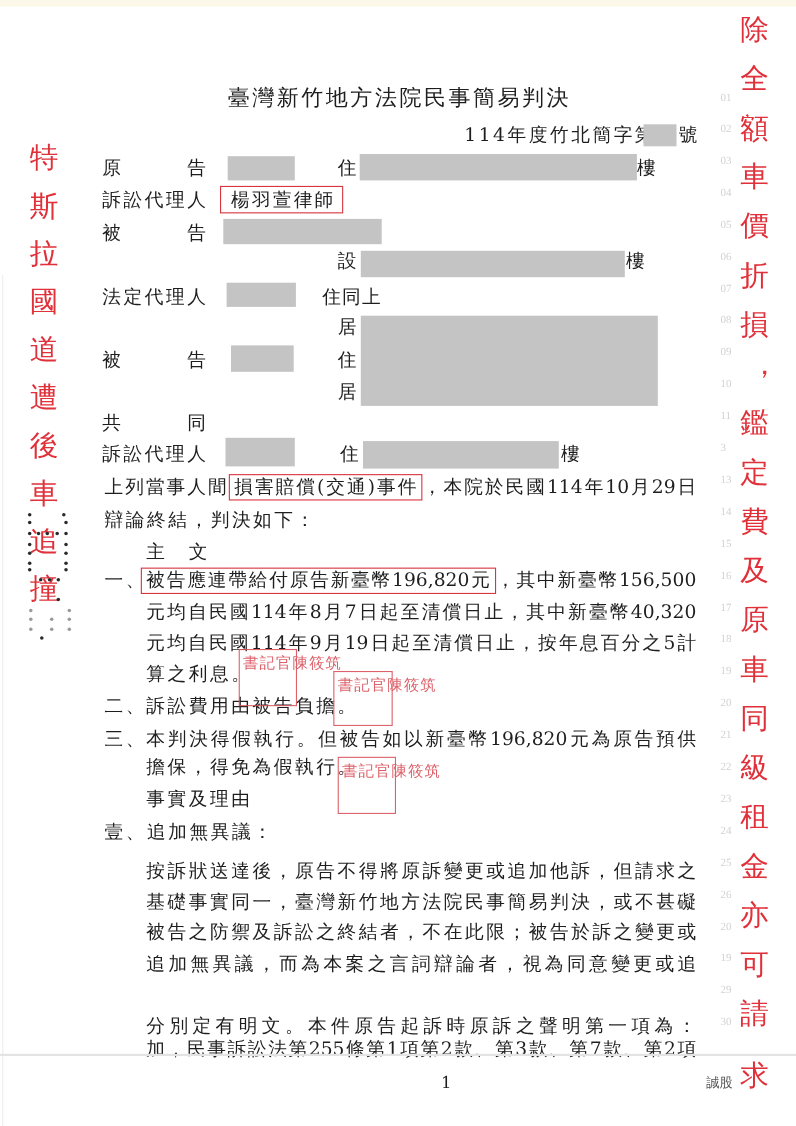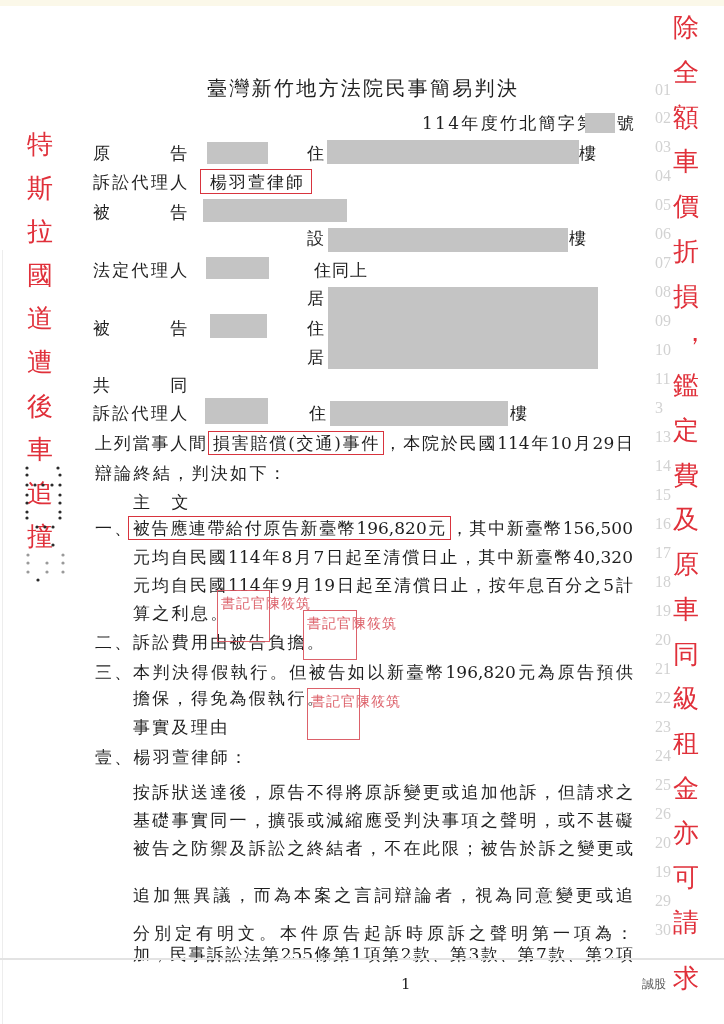--- a/index.html
+++ b/index.html
@@ -32,21 +32,21 @@
   .hl-box { position: absolute; border: 1.5px solid var(--highlight-box); box-sizing: border-box; }
   .hl-inline { border: 1.5px solid var(--highlight-box); padding: 1px 3px 1px 4px; }
 
   .vcol { position: absolute; display: flex; flex-direction: column; width: 30px; }
   .vchar { text-align: center; color: var(--annotation-red); font-family: "DejaVu Sans", "Liberation Sans", sans-serif; font-size: 26px; }
   .vcol.left .vchar { height: 43.6px; line-height: 43.6px; }
   .vcol.right .vchar { height: 44.75px; line-height: 44.75px; }
   .vcomma { transform: translate(9px, -8px); }
 
   .lnums { position: absolute; left: 655px; top: 75.5px; display: flex; flex-direction: column; }
-  .lnum { height: 28.97px; line-height: 28.97px; font-size: 16px; color: var(--line-number-gray); font-family: "Liberation Serif", serif; }
+  .lnum { height: 28.97px; line-height: 28.97px; font-size: 10px; color: var(--line-number-gray); font-family: "Liberation Serif", serif; }
 
   .seal {
     position: absolute; box-sizing: border-box; border: 1.6px solid var(--seal-red);
     color: var(--seal-red); display: flex; flex-direction: row; 
     padding: 2px 3px; opacity: 0.9;
   }
   .seal-row { font-size: 14px; line-height: 21px; letter-spacing: 1px; text-align: center; white-space: nowrap; }
 
   .sep { position: absolute; left: 0; top: 958px; width: 724px; height: 2px; background: #e3e3e3; }
   .page-num { position: absolute; left: 401px; top: 975px; font-size: 15px; line-height: 18px; }
@@ -77,21 +77,21 @@
 
 <div class="lbl" style="top:202px">被　　　告</div>
 <div class="redact" style="left:203px;top:199px;width:144px;height:23px"></div>
 
 <div class="txt" style="left:307px;top:228px">設</div>
 <div class="redact" style="left:328px;top:228px;width:240px;height:24px"></div>
 <div class="txt" style="left:569px;top:228px">樓</div>
 
 <div class="lbl" style="top:260px">法定代理人</div>
 <div class="redact" style="left:206px;top:257px;width:63px;height:22px"></div>
-<div class="txt" style="left:314px;top:260px;letter-spacing:1px">住同上</div>
+<div class="txt" style="left:293px;top:260px;letter-spacing:1px">住同上</div>
 
 <div class="txt" style="left:307px;top:288px">居</div>
 <div class="redact" style="left:328px;top:287px;width:270px;height:82px"></div>
 
 <div class="lbl" style="top:318px">被　　　告</div>
 <div class="redact" style="left:210px;top:314px;width:57px;height:24px"></div>
 <div class="txt" style="left:307px;top:318px">住</div>
 <div class="txt" style="left:307px;top:347px">居</div>
 
 <div class="lbl" style="top:375px">共　　　同</div>
@@ -116,25 +116,25 @@
 <div class="txt" style="left:133px;top:603px">算之利息。</div>
 
 <div class="txt" style="left:95px;top:632px">二、</div>
 <div class="txt" style="left:133px;top:632px">訴訟費用由被告負擔。</div>
 
 <div class="txt" style="left:95px;top:662px">三、</div>
 <div class="full" style="left:133px;top:662px;width:500px">本判決得假執行。但被告如以新臺幣196,820元為原告預供</div>
 <div class="txt" style="left:133px;top:688px">擔保，得免為假執行。</div>
 
 <div class="txt" style="left:133px;top:717px">事實及理由</div>
-<div class="txt" style="left:95px;top:747px">壹、楊羽萱律師：</div>
+<div class="txt" style="left:95px;top:747px">壹、追加無異議：</div>
 <div class="full" style="left:133px;top:782px;width:500px">按訴狀送達後，原告不得將原訴變更或追加他訴，但請求之</div>
-<div class="full" style="left:133px;top:810px;width:500px">基礎事實同一，擴張或減縮應受判決事項之聲明，或不甚礙</div>
+<div class="full" style="left:133px;top:810px;width:500px">基礎事實同一，臺灣新竹地方法院民事簡易判決，或不甚礙</div>
 <div class="full" style="left:133px;top:838px;width:500px">被告之防禦及訴訟之終結者，不在此限；被告於訴之變更或</div>
-<div class="full" style="left:133px;top:885px;width:500px">追加無異議，而為本案之言詞辯論者，視為同意變更或追</div>
+<div class="full" style="left:133px;top:867px;width:500px">追加無異議，而為本案之言詞辯論者，視為同意變更或追</div>
 <div class="full" style="left:133px;top:944px;width:500px">加，民事訴訟法第255條第1項第2款、第3款、第7款、第2項</div>
 <div class="full" style="left:133px;top:923px;width:500px">分別定有明文。本件原告起訴時原訴之聲明第一項為：</div>
 
 <div class="seal" style="left:217px;top:590px;width:53px;height:52px">
   <div class="seal-row">書記官</div>
   <div class="seal-row">陳筱筑</div>
 </div>
 <div class="seal" style="left:303px;top:610px;width:54px;height:50px">
   <div class="seal-row">書記官</div>
   <div class="seal-row">陳筱筑</div>

